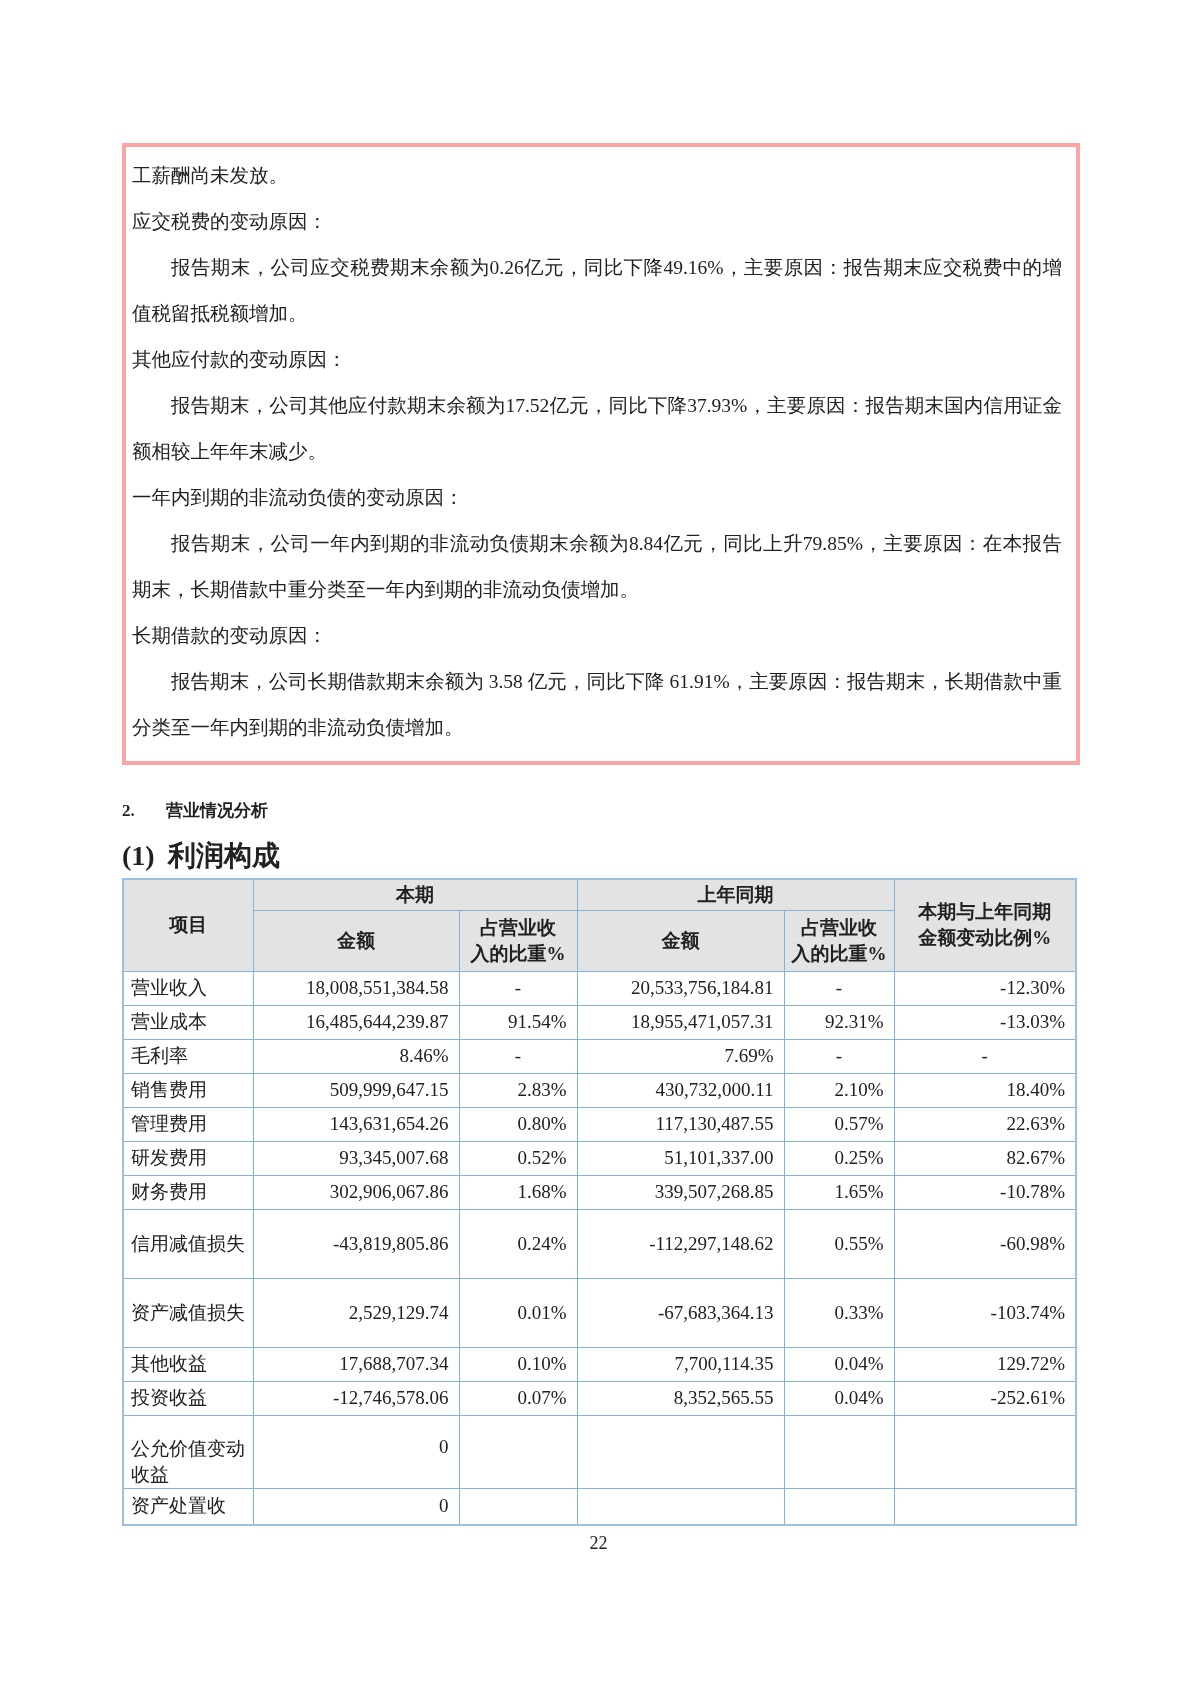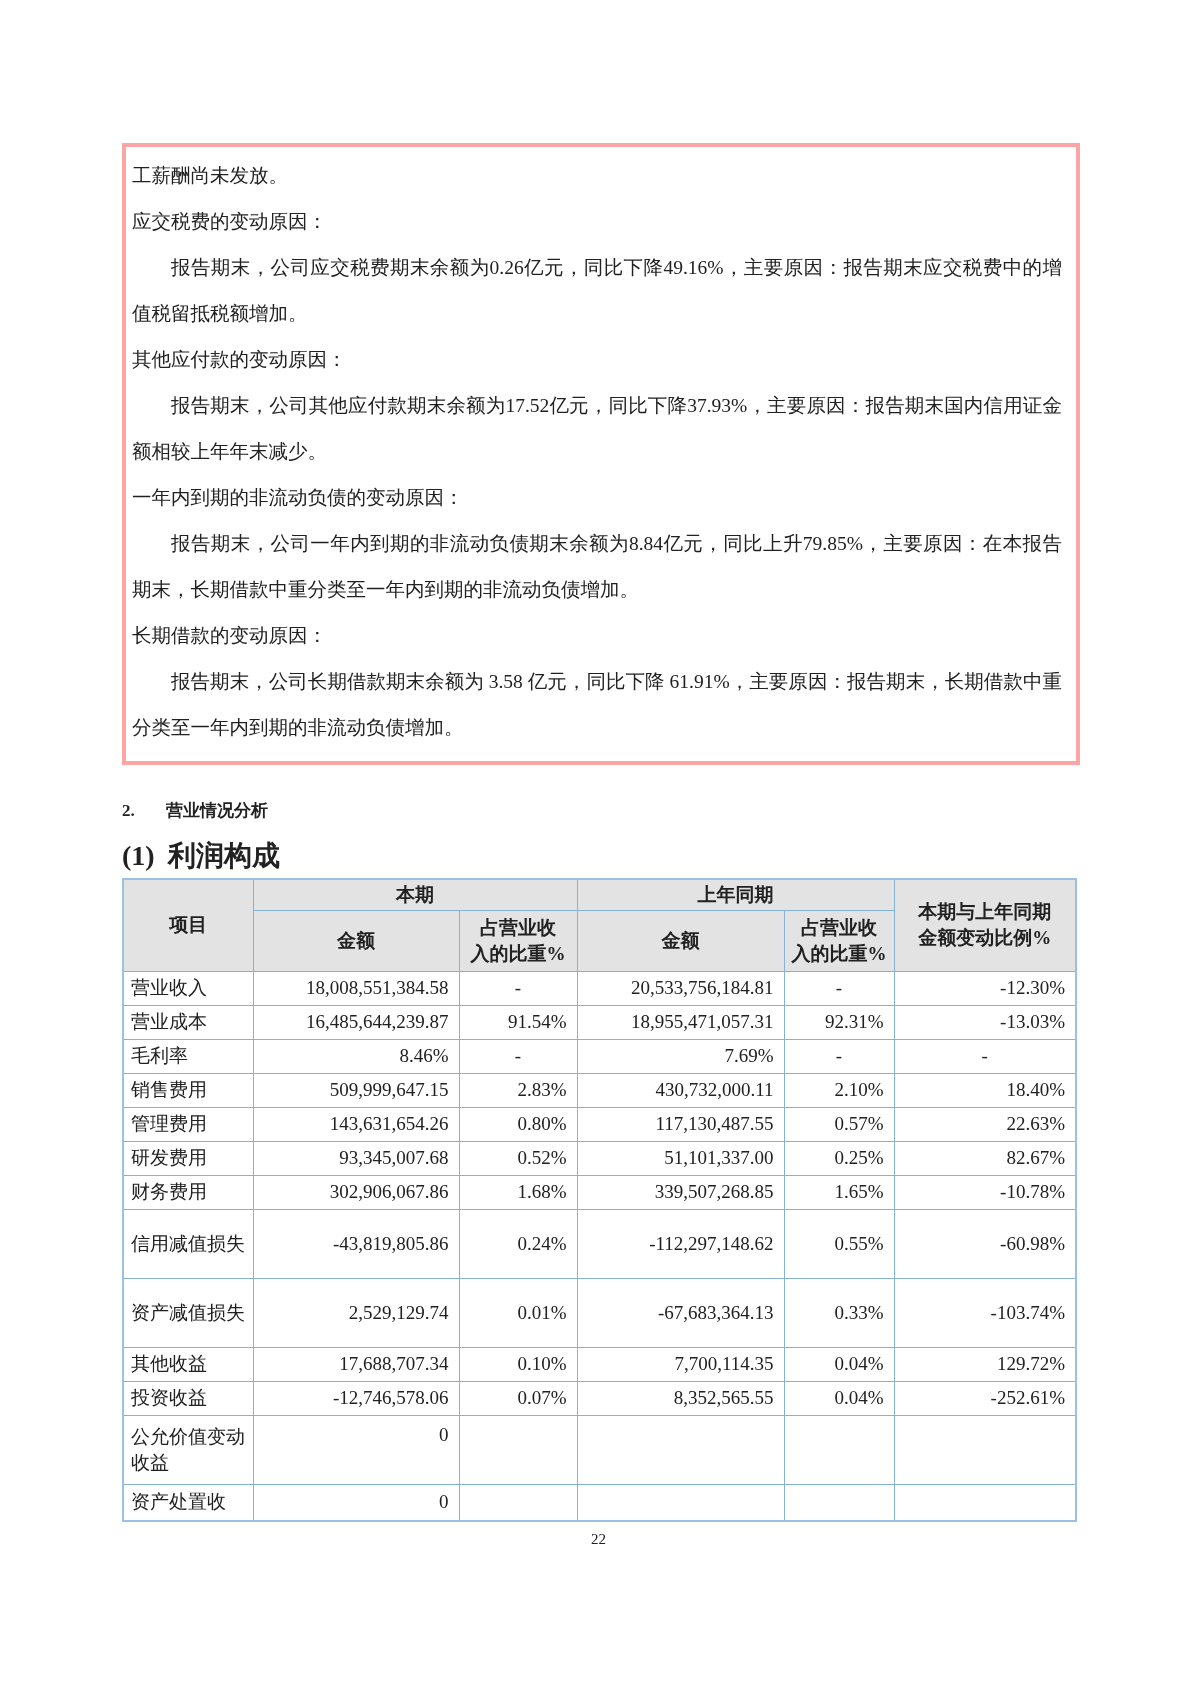--- a/index.html
+++ b/index.html
@@ -72,28 +72,28 @@
     vertical-align:middle;
   }
   tr.hrow1 { height:31px; }
   tr.hrow2 { height:61px; }
   tr.nrow  { height:34px; }
   tr.trow  { height:69px; }
   tr.lrow  { height:37px; }
   td.l { text-align:left;  padding-left:7px;  vertical-align:middle; }
   td.r { text-align:right; padding-right:10px; vertical-align:middle; }
   td.c { text-align:center; vertical-align:middle; }
-  tr.vtop td { vertical-align:top; padding-top:8px; }
+  tr.vtop td { vertical-align:top; padding-top:20px; }
   .two-line span { display:block; line-height:26px; }
 
   .page-number {
     width:953px;
     margin-top:6px;
     text-align:center;
-    font-size:15px;
+    font-size:18px;
     line-height:22px;
   }
 </style>
 </head>
 <body>
 
 <div class="page">
   <div class="content">
 
     <div class="info-box">

